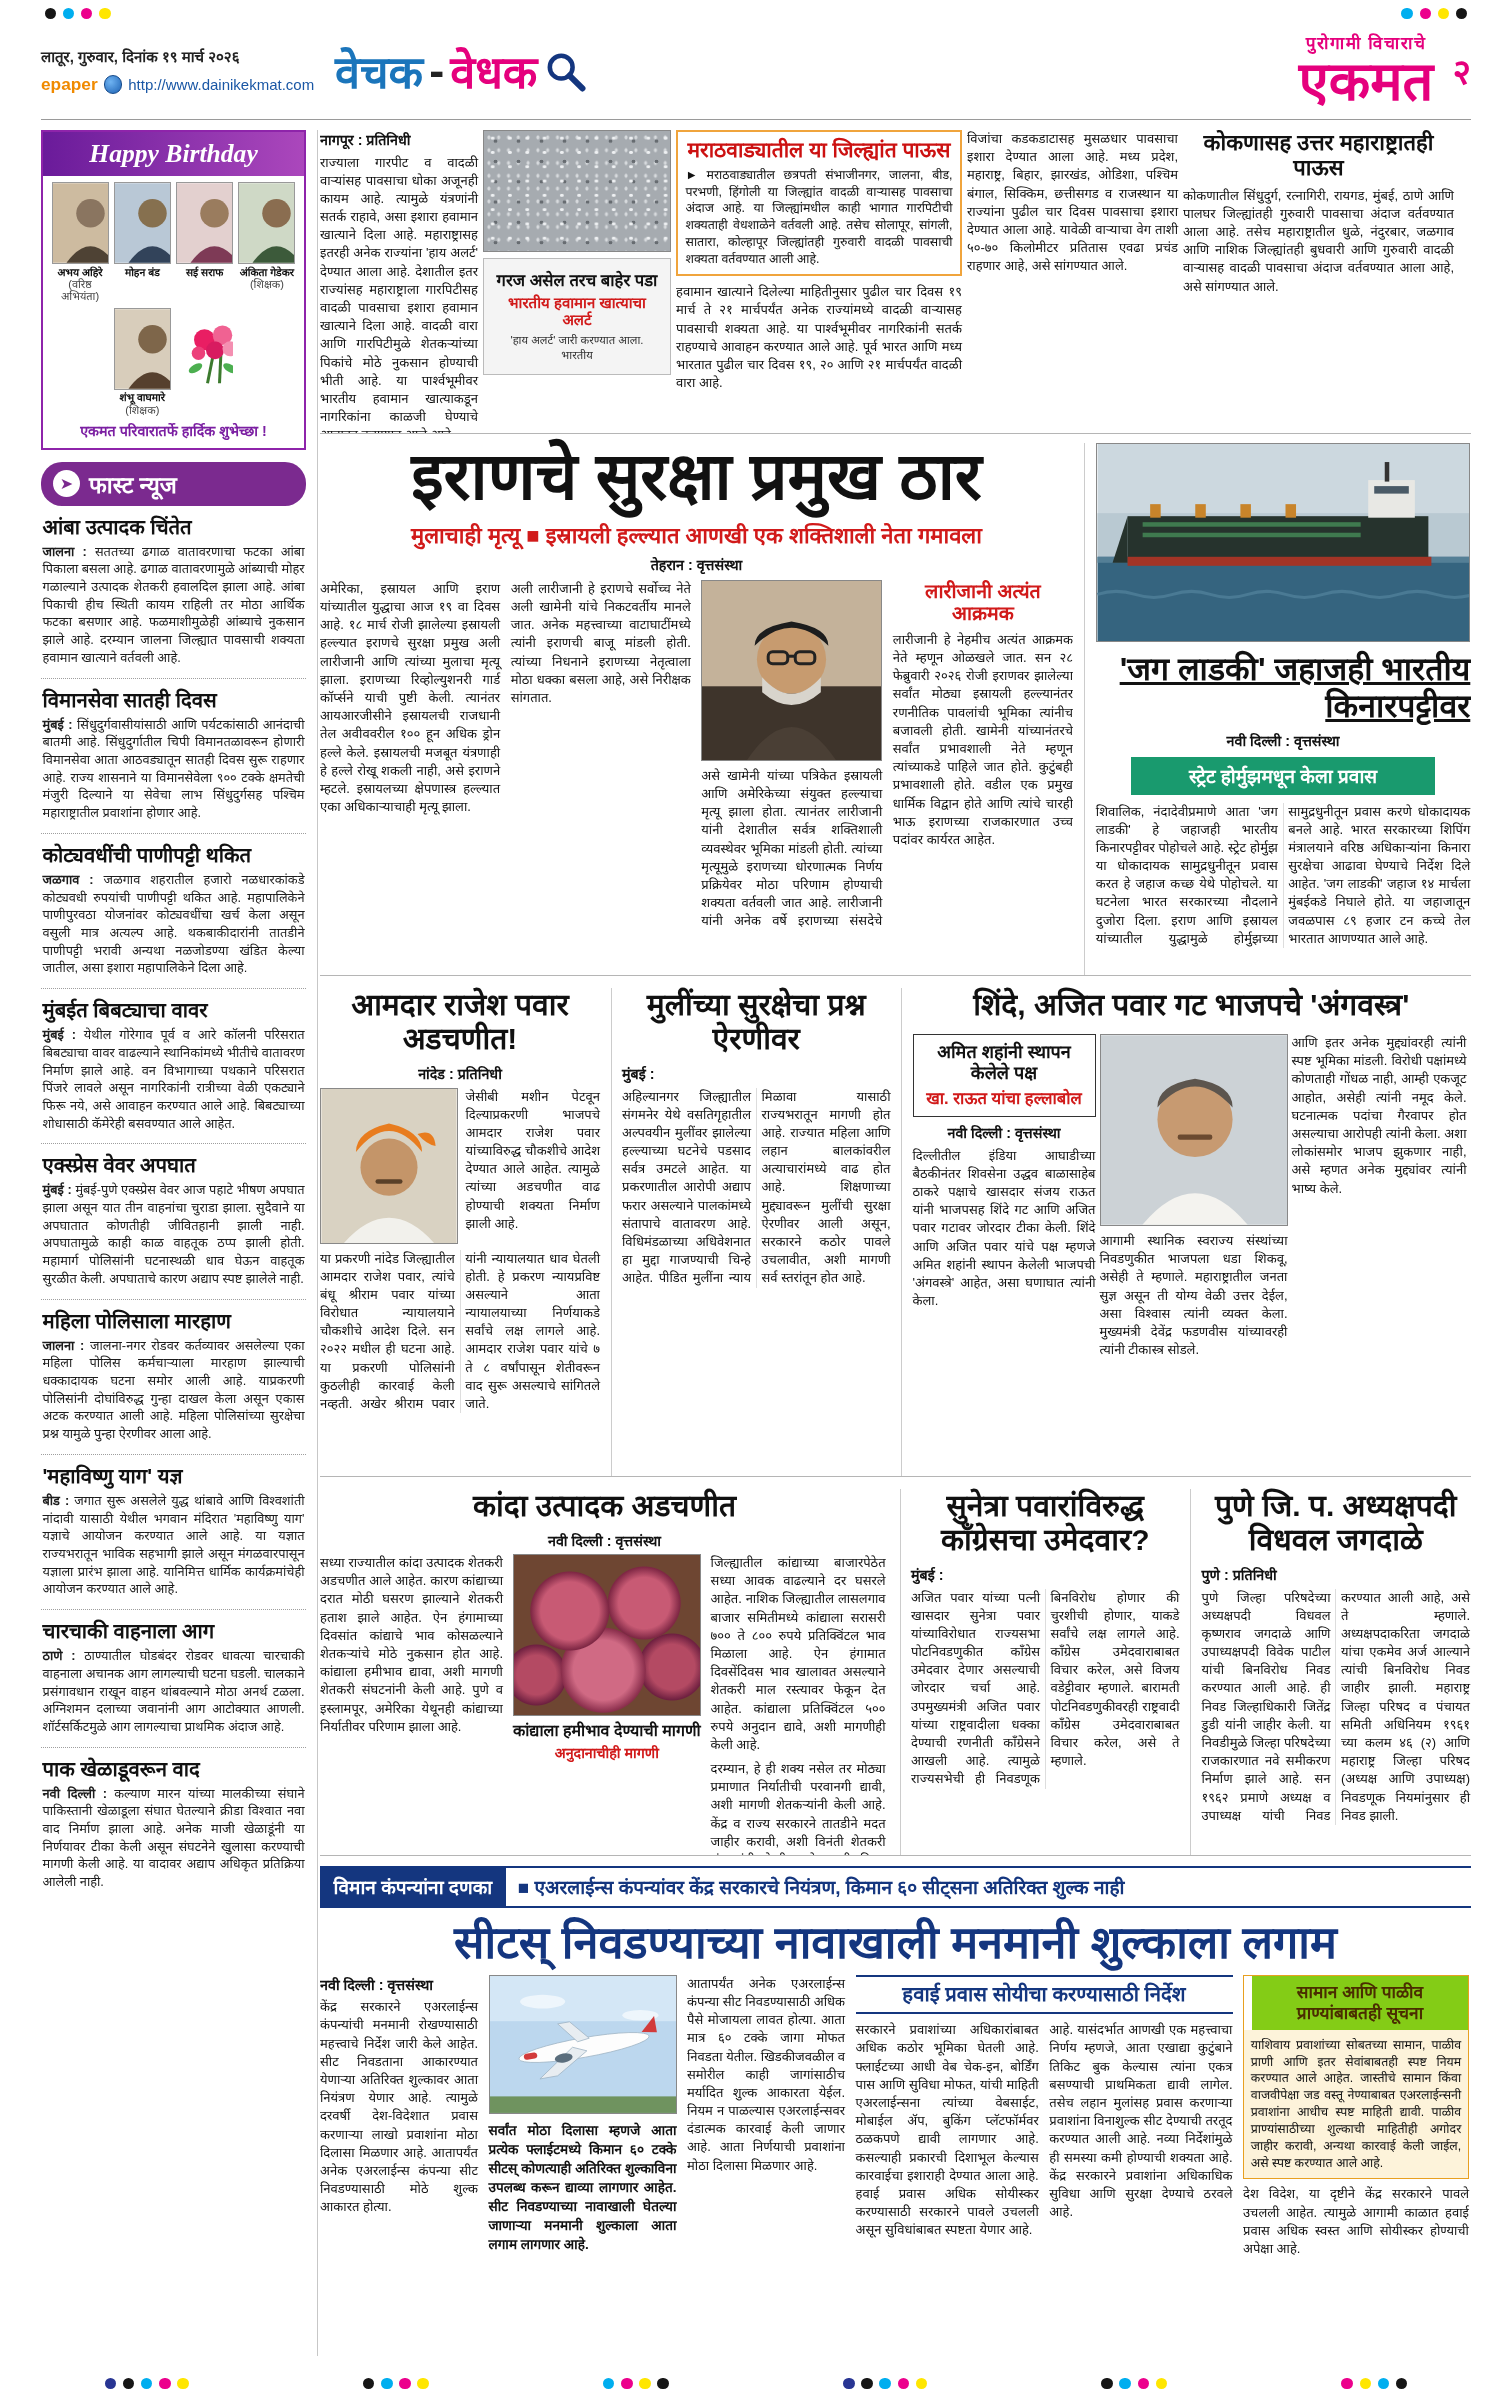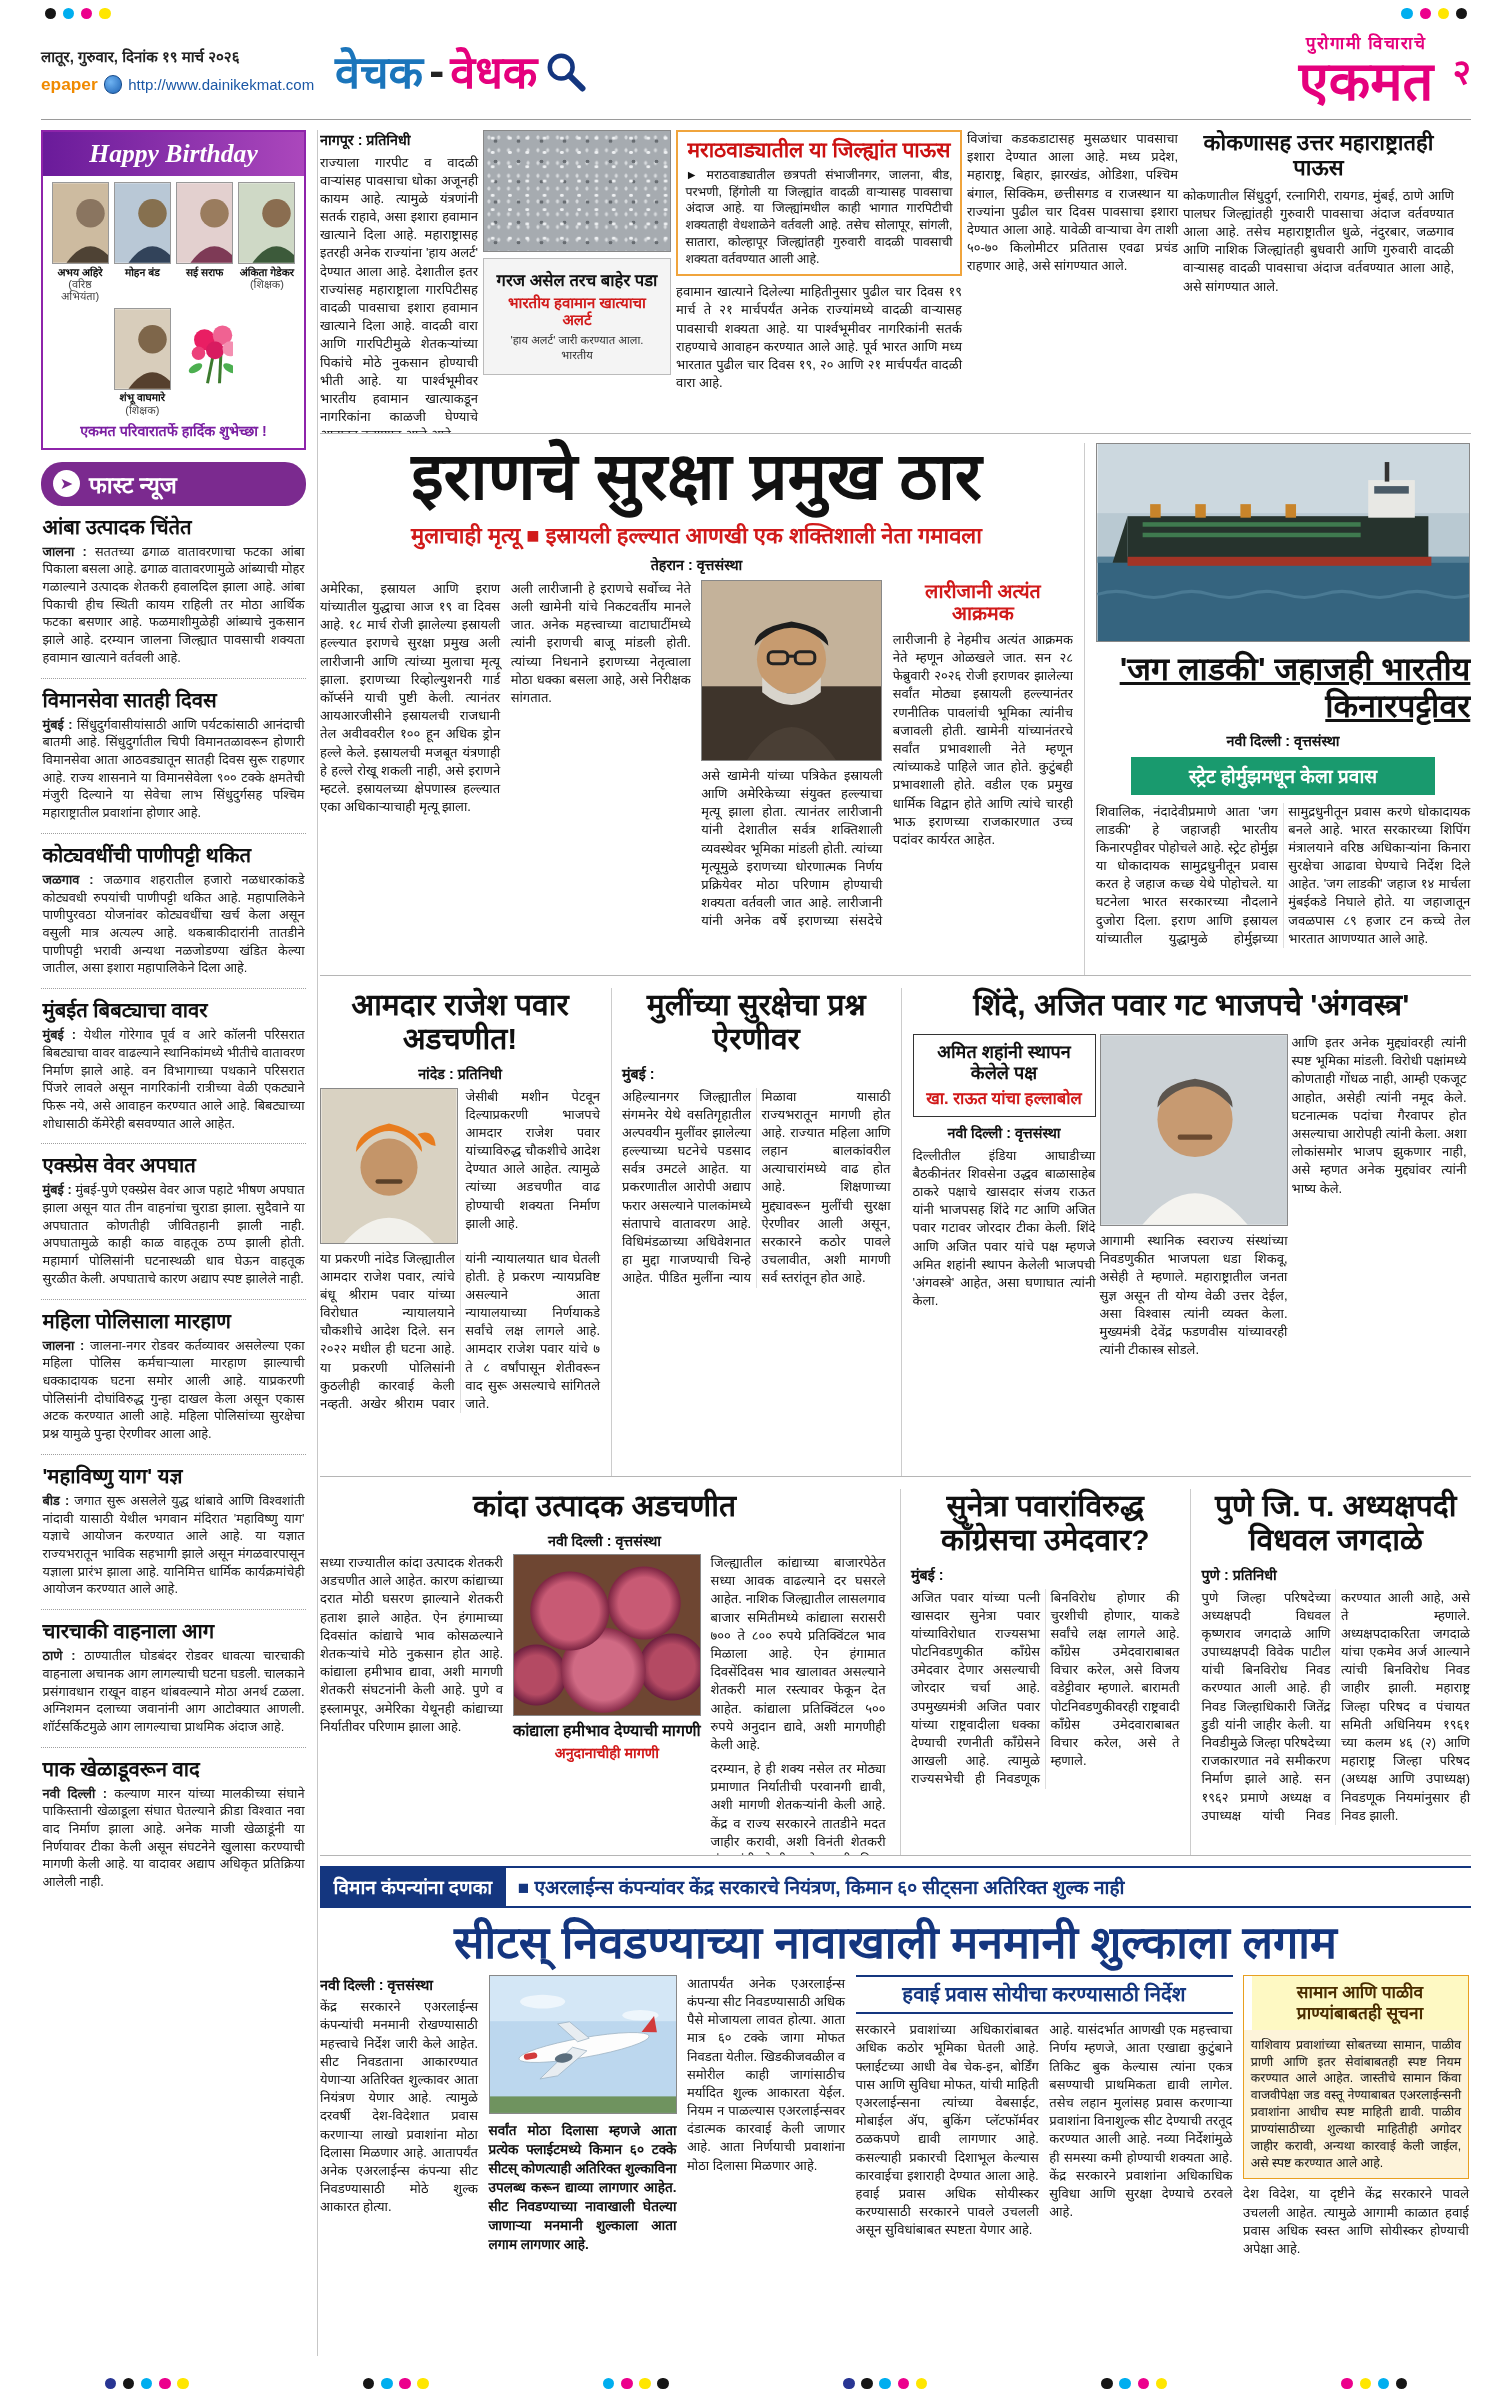--- a/index.html
+++ b/index.html
@@ -101,21 +101,21 @@
   .banner{display:flex;align-items:stretch;border-top:2.3px solid #14367f;border-bottom:2.3px solid #14367f;margin-top:10.5px;}
   .banner-chip{background:#14367f;color:#fff;font-weight:bold;font-size:19px;padding:6px 13.6px;display:flex;align-items:center;flex:none;}
   .banner-text{color:#14367f;font-weight:bold;font-size:19px;display:flex;align-items:center;padding:6px 12px;}
   .air-headline{color:#14367f;font-size:45px;font-weight:900;text-align:center;margin:10.5px 0 9px;line-height:1.05;}
   .air-grid{display:grid;grid-template-columns:158px 188px 158px 377px 226px;gap:10.5px;height:324px;overflow:hidden;}
   .img-plane{height:137px;border:0.8px solid #888;overflow:hidden;}
   .quote{font-weight:bold;font-size:13.6px;line-height:1.4;text-align:justify;margin-top:7.5px;}
   .dir-title{color:#14367f;font-weight:bold;font-size:20.3px;text-align:center;border-top:2.3px solid #14367f;
              border-bottom:2.3px solid #14367f;padding:5.3px 0;margin-bottom:7.5px;line-height:1.2;}
   .lug-box{border:0.8px solid #e8a020;margin-bottom:6px;}
-  .lug-title{background:#fef9c3;color:#4a2d00;font-weight:bold;font-size:17.3px;text-align:center;padding:6px 4.5px;line-height:1.22;margin-left:8px;}
+  .lug-title{background:#84cc16;color:#4a2d00;font-weight:bold;font-size:17.3px;text-align:center;padding:6px 4.5px;line-height:1.22;margin-left:8px;}
   .lug-body{background:#fdf3da;font-size:12.4px;padding:6.8px;text-align:justify;line-height:1.36;}
 </style>
 </head>
 <body>
 
 <div class="page">
 
   <div class="regrow" style="left:45px;top:7.5px;">
     <div class="reggroup">
         <span class="dot dk"></span>

